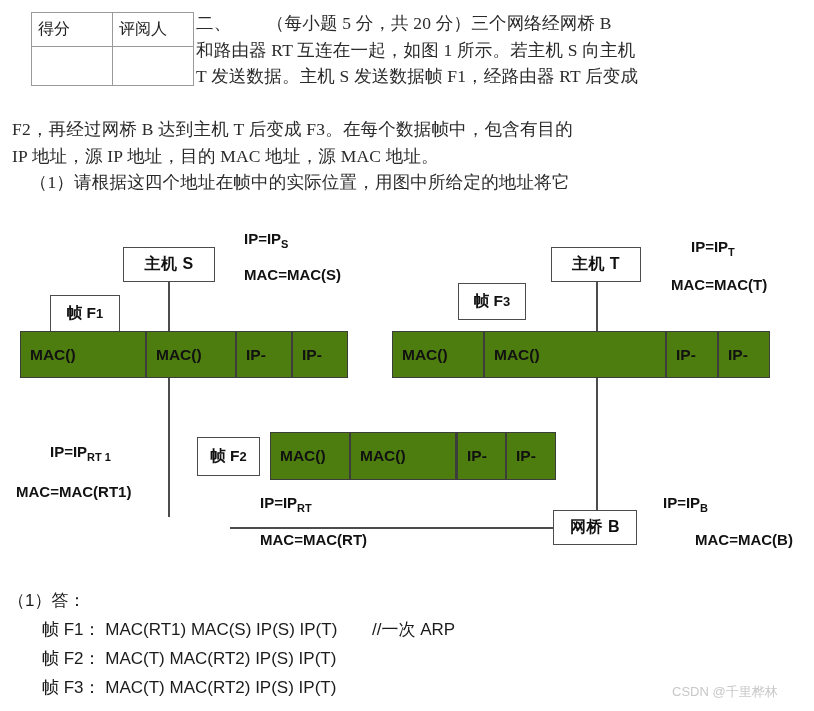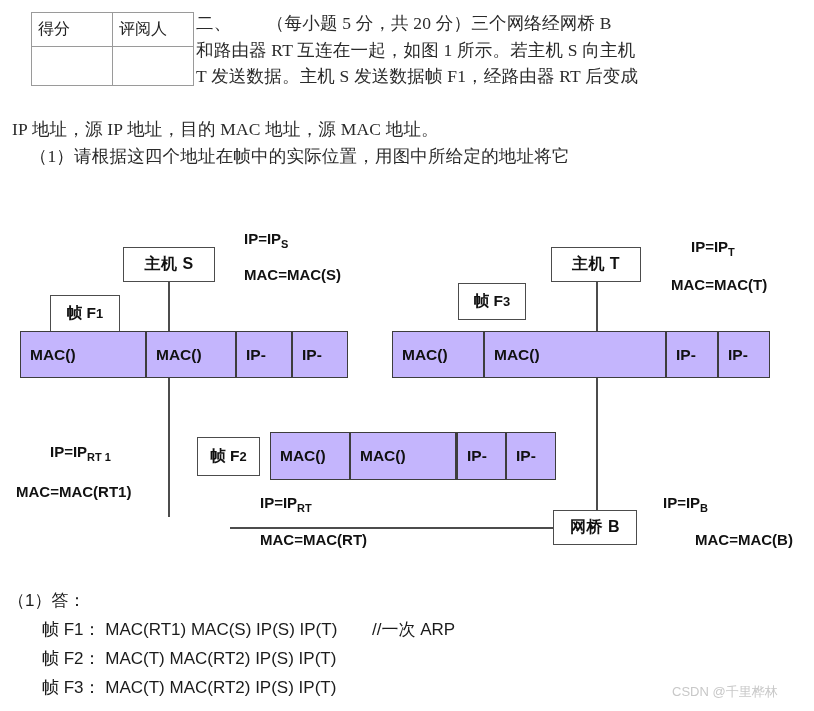--- a/index.html
+++ b/index.html
@@ -86,21 +86,21 @@
     align-items: center;
     justify-content: center;
     font-family: "Liberation Sans", "DejaVu Sans", sans-serif;
     font-weight: bold;
     font-size: 16px;
     color: #111;
     letter-spacing: 0.5px;
   }
   .framecell {
     border: 1.4px solid #3d3d3d;
-    background: #c4b5fd;
+    background: #4d7c0f;
     display: flex;
     align-items: center;
     font-family: "Liberation Sans", "DejaVu Sans", sans-serif;
     font-weight: bold;
     font-size: 15.5px;
     color: #111;
     padding-left: 9px;
     box-sizing: border-box;
   }
   .framecell.thickleft { border-left-width: 2.6px; }
@@ -173,20 +173,21 @@
 </tbody>
   </table>
 
 <div id="question-block">
   <div class="pline">二、　　（每小题 5 分，共 20 分）三个网络经网桥 B</div>
   <div class="pline">和路由器 RT 互连在一起，如图 1 所示。若主机 S 向主机</div>
   <div class="pline">T 发送数据。主机 S 发送数据帧 F1，经路由器 RT 后变成</div>
 </div>
 
 <div id="question-cont">
+  <div class="pline">F2，再经过网桥 B 达到主机 T 后变成 F3。在每个数据帧中，包含有目的</div>
   <div class="pline">IP 地址，源 IP 地址，目的 MAC 地址，源 MAC 地址。</div>
   <div class="pline">　（1）请根据这四个地址在帧中的实际位置，用图中所给定的地址将它</div>
 </div>
 
 <div id="diagram">
 
   <div class="dg wire v" style="left:168px; top:281px; height:50px;"></div>
 
   <div class="dg wire v" style="left:168px; top:378px; height:139px;"></div>
 

